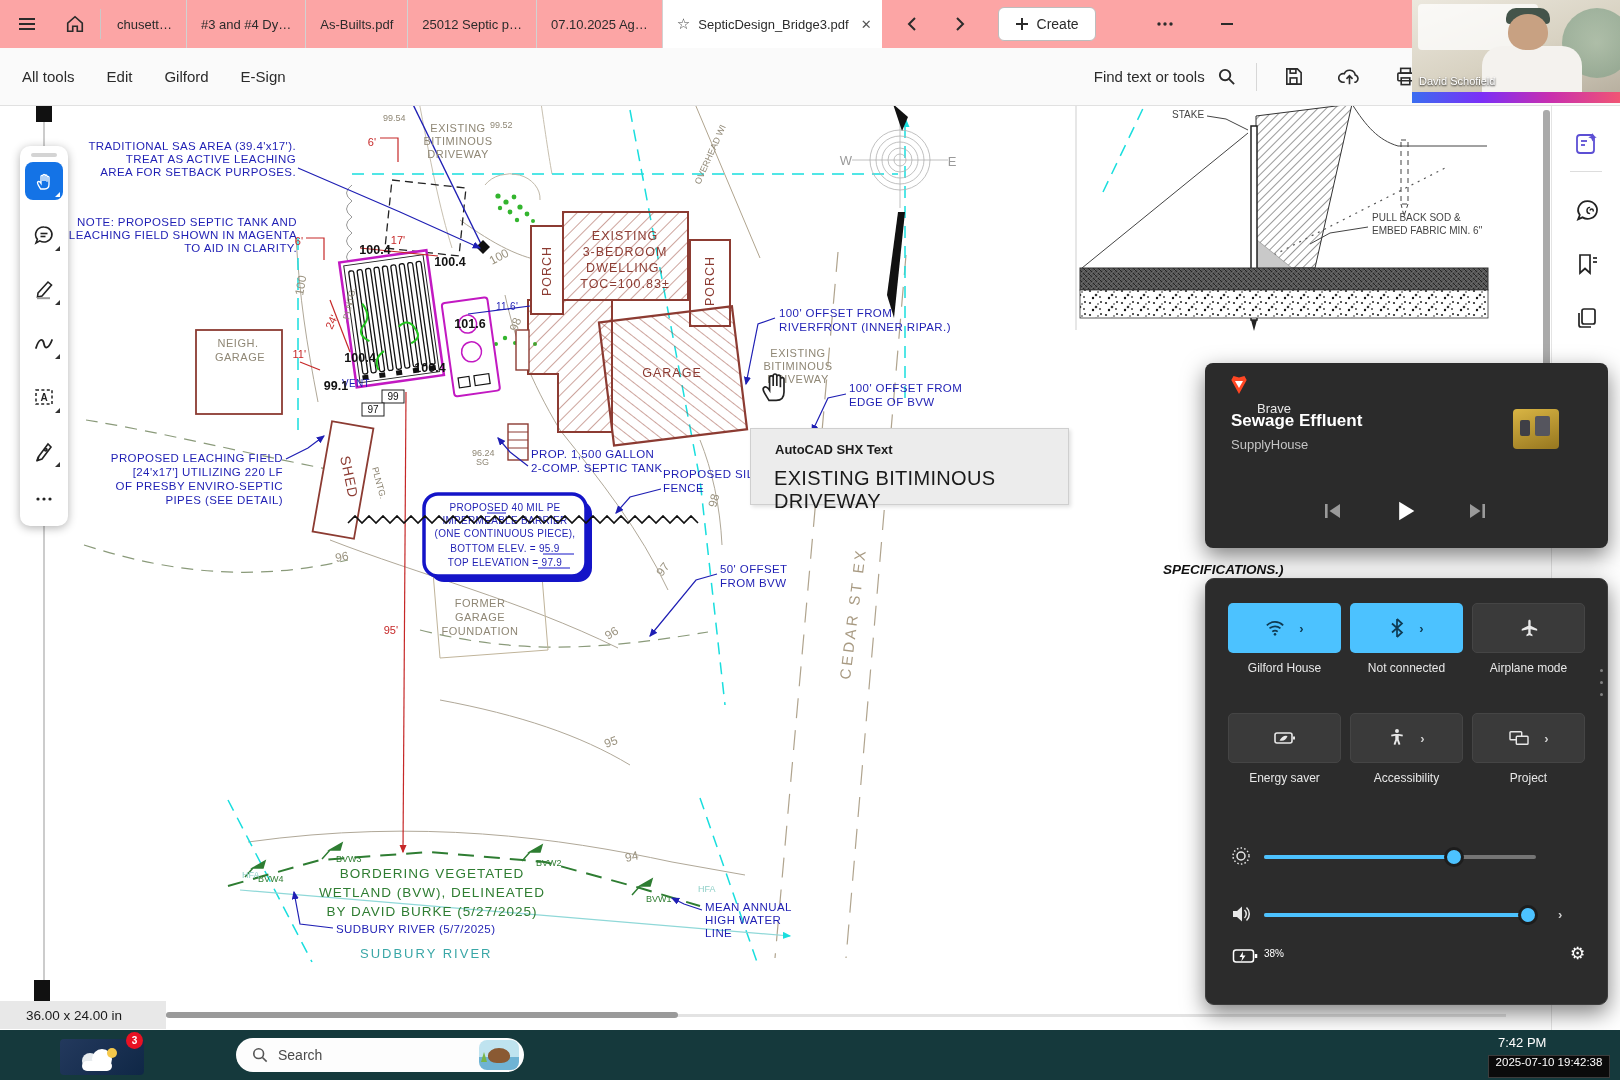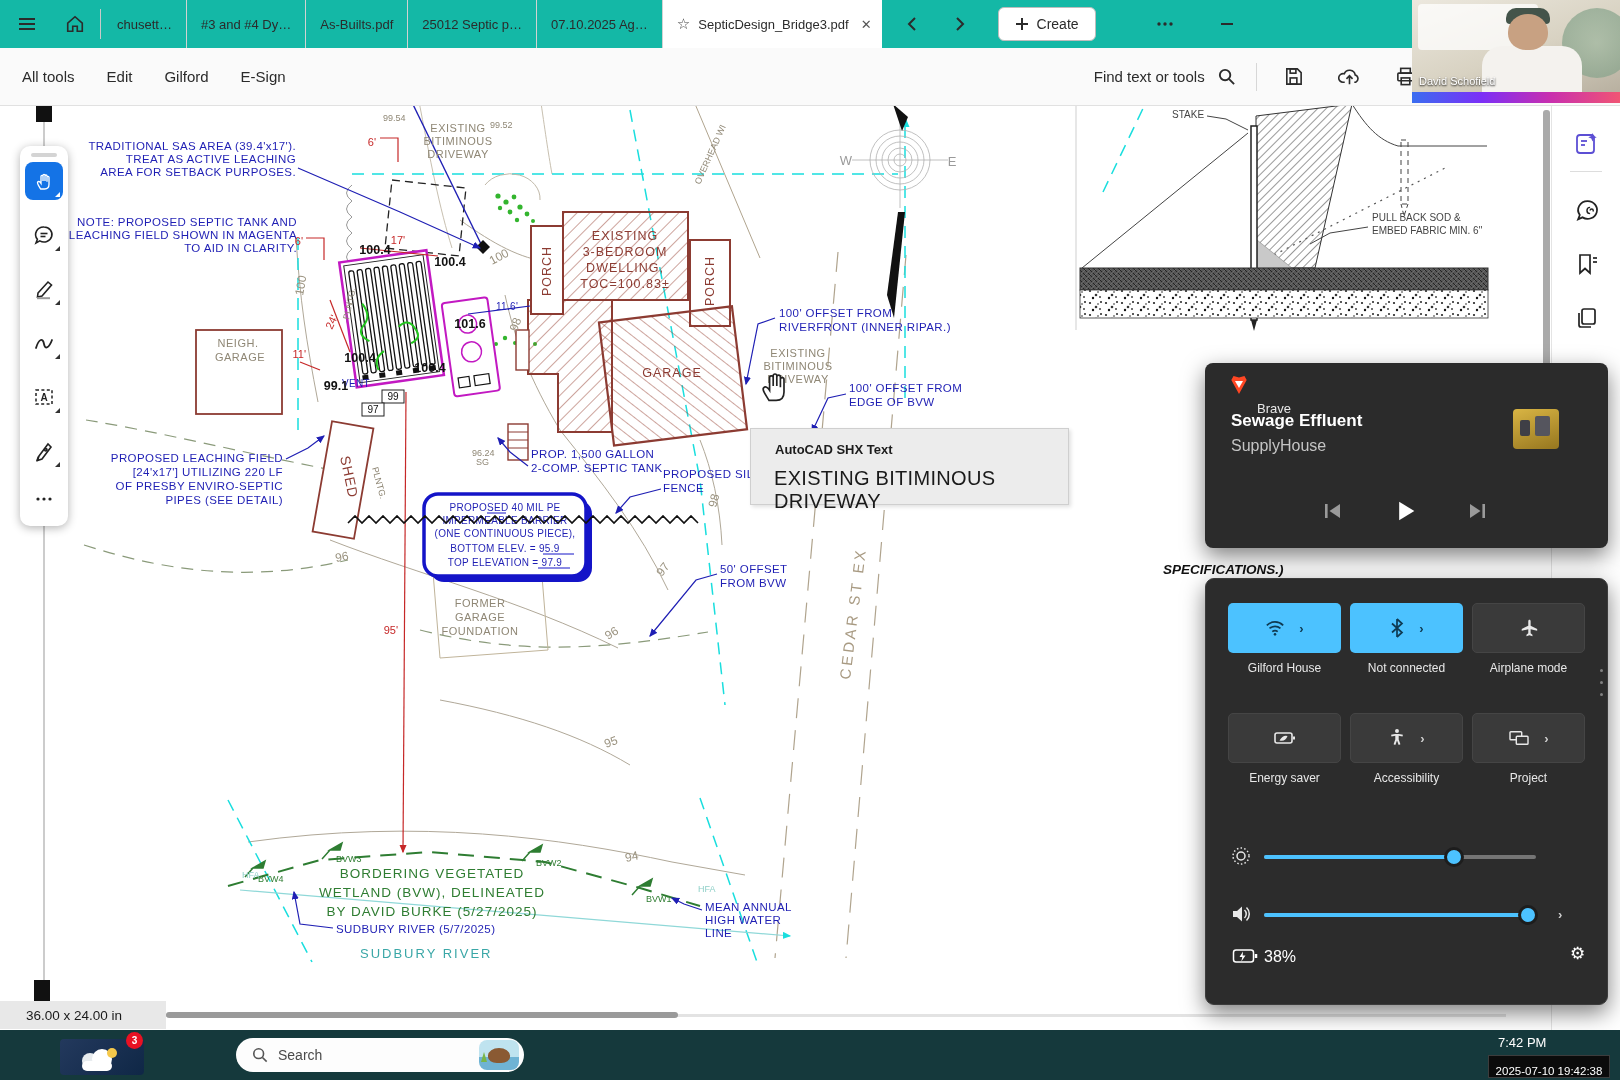--- a/index.html
+++ b/index.html
@@ -1,20 +1,20 @@
 <!DOCTYPE html>
 <html><head>
 <meta charset="utf-8">
 <style>
   html,body{margin:0;padding:0;background:#000;}
   #stage{position:relative;width:1620px;height:1080px;overflow:hidden;background:#fff;
          font-family:"Liberation Sans",sans-serif;-webkit-font-smoothing:antialiased;}
   .abs{position:absolute;}
   
-  #tabbar{left:0;top:0;width:1620px;height:48px;background:#14b8a6;z-index:40;display:flex;align-items:center;}
+  #tabbar{left:0;top:0;width:1620px;height:48px;background:#fca5a5;z-index:40;display:flex;align-items:center;}
   .tb-icon{width:34px;height:34px;display:flex;align-items:center;justify-content:center;border-radius:6px;color:#2b2b2b;}
   .tab{height:48px;display:flex;align-items:center;padding:0 14px;font-size:13px;color:#2b2b2b;border-right:1px solid #d2d2d2;white-space:nowrap;overflow:hidden;}
   .tab.active{background:#fff;border-right:none;padding-right:10px;}
   .tab .star{margin-right:8px;color:#444;font-size:15px;}
   .tab .closex{margin-left:12px;color:#555;font-size:13px;}
   #toolbar2{left:0;top:48px;width:1620px;height:57px;background:#fafafa;border-bottom:1px solid #e1e1e1;z-index:40;display:flex;align-items:center;}
   .menu-item{font-size:15px;color:#2b2b2b;margin-right:8px;padding:6px 12px;border-radius:4px;}
   .find-label{font-size:15px;color:#2b2b2b;}
   .pill-share{background:#1f1f1f;color:#fff;border-radius:18px;padding:8px 22px;font-size:14px;}
   .pill-red{background:linear-gradient(135deg,#f0426b,#d92d5c);border-radius:10px;width:58px;height:38px;display:flex;align-items:center;justify-content:center;}
@@ -49,54 +49,54 @@
   #cam-strip{left:1412px;top:92px;width:208px;height:11px;background:linear-gradient(90deg,#3a6df0,#7b2ff7,#c92fae,#f05574);z-index:49;}
   
   #media-panel{left:1205px;top:363px;width:403px;height:185px;background:#2b2b2b;border-radius:8px;
      box-shadow:0 8px 22px rgba(0,0,0,.5);z-index:55;}
   .brave-shield{position:absolute;left:26px;top:13px;width:16px;height:18px;background:#ff4724;
      clip-path:polygon(50% 100%,2% 22%,16% 0,50% 9%,84% 0,98% 22%);}
   .brave-shield:after{content:"";position:absolute;left:4px;top:5px;width:8px;height:7px;background:#fff;
      clip-path:polygon(50% 100%,0 0,100% 0);}
   #media-panel .app{position:absolute;left:52px;top:14px;color:#e8e8e8;font-size:13px;margin-top:24px;}
   #media-panel .title{position:absolute;left:26px;top:48px;color:#fff;font-size:17px;font-weight:bold;}
-  #media-panel .sub{position:absolute;left:26px;top:74px;color:#c4c4c4;font-size:16px;}
+  #media-panel .sub{position:absolute;left:26px;top:74px;color:#c4c4c4;font-size:13px;}
   #media-thumb{position:absolute;left:308px;top:46px;width:46px;height:40px;border-radius:4px;
      background:linear-gradient(160deg,#d9b544,#96761f);}
   #media-thumb:before{content:"";position:absolute;left:7px;top:11px;width:10px;height:16px;background:#3f3f46;border-radius:2px;}
   #media-thumb:after{content:"";position:absolute;left:22px;top:7px;width:15px;height:20px;background:#55555e;border-radius:2px;}
   .mbtn{position:absolute;top:128px;width:40px;height:40px;display:flex;align-items:center;justify-content:center;}
   
   #qs-panel{left:1205px;top:578px;width:403px;height:427px;background:#2c2c2c;border:1px solid #3c3c3c;border-radius:9px;
      box-shadow:0 8px 22px rgba(0,0,0,.5);z-index:55;box-sizing:border-box;}
   .qs-tile{position:absolute;width:113px;height:50px;border-radius:5px;display:flex;align-items:center;justify-content:center;gap:14px;}
   .qs-tile.on{background:#4cc2ff;}
   .qs-tile.off{background:#3a3a3a;border:1px solid #454545;box-sizing:border-box;}
   .qs-label{position:absolute;width:113px;text-align:center;font-size:12px;color:#e8e8e8;}
   .chev{font-size:13px;font-weight:bold;}
   .slider-track{position:absolute;height:4px;border-radius:2px;background:#757575;}
   .slider-fill{position:absolute;height:4px;border-radius:2px;background:#4cc2ff;}
   .slider-thumb{position:absolute;width:14px;height:14px;border-radius:50%;background:#4cc2ff;border:3px solid #1d1d1d;box-sizing:content-box;}
-  .qs-bottom{position:absolute;color:#fff;font-size:16px;}
+  .qs-bottom{position:absolute;color:#fff;font-size:10px;}
   .qs-dot{position:absolute;left:394px;width:3px;height:3px;border-radius:50%;background:#808080;}
   
   #taskbar{left:0;top:1030px;width:1620px;height:50px;background:#15393c;z-index:60;}
   .tk-ico{position:absolute;top:1037px;width:30px;height:30px;border-radius:6px;display:flex;align-items:center;justify-content:center;color:#fff;font-weight:bold;}
   .tk-ind{position:absolute;top:1072px;width:8px;height:3px;border-radius:2px;background:#8fb6b9;}
   .tray-ico{position:absolute;top:1043px;color:#fff;display:flex;align-items:center;justify-content:center;}
   #search-pill{left:236px;top:1038px;width:288px;height:34px;background:#fdfdfd;border-radius:17px;display:flex;align-items:center;z-index:61;}
   #search-pill .s-txt{color:#4a4a4a;font-size:14px;margin-left:10px;}
   #beaver{position:absolute;right:5px;top:2px;width:40px;height:30px;border-radius:8px;overflow:hidden;
      background:linear-gradient(180deg,#bfe3ef 0 58%,#6fb3d4 58% 100%);}
   #beaver:before{content:"";position:absolute;left:9px;top:8px;width:22px;height:15px;border-radius:50% 50% 40% 40%;background:#8a5a33;}
   #beaver:after{content:"";position:absolute;left:2px;top:12px;width:6px;height:10px;background:#7ab648;clip-path:polygon(50% 0,0 100%,100% 100%);}
   #weather-badge{position:absolute;left:126px;top:1032px;width:17px;height:17px;border-radius:50%;background:#e81123;color:#fff;
      font-size:10px;font-weight:bold;display:flex;align-items:center;justify-content:center;z-index:62;}
   #dt-tip{position:absolute;left:1488px;top:1055px;width:120px;height:21px;background:#0b0b0b;border:1px solid #3c3c3c;color:#fff;
-     font-size:11.5px;display:flex;align-items:flex-end;justify-content:center;z-index:63;}
+     font-size:11.5px;display:flex;align-items:flex-start;justify-content:center;z-index:63;}
   #tk-time{position:absolute;left:1498px;top:1035px;width:80px;text-align:left;color:#fff;font-size:13px;z-index:62;}
   
   text{font-family:"Liberation Sans",sans-serif;}
   .tb{fill:#1f1fb4;font-size:11.5px;letter-spacing:.4px;}
   .tbs{fill:#1f1fb4;font-size:10px;letter-spacing:.3px;}
   .tg{fill:#8f8775;font-size:11px;letter-spacing:.5px;}
   .tgs{fill:#8f8775;font-size:9px;}
   .tgr{fill:#2f7d32;font-size:13.5px;letter-spacing:1px;}
   .tgf{fill:#2f7d32;font-size:9px;}
   .tr{fill:#c62828;font-size:11px;}

